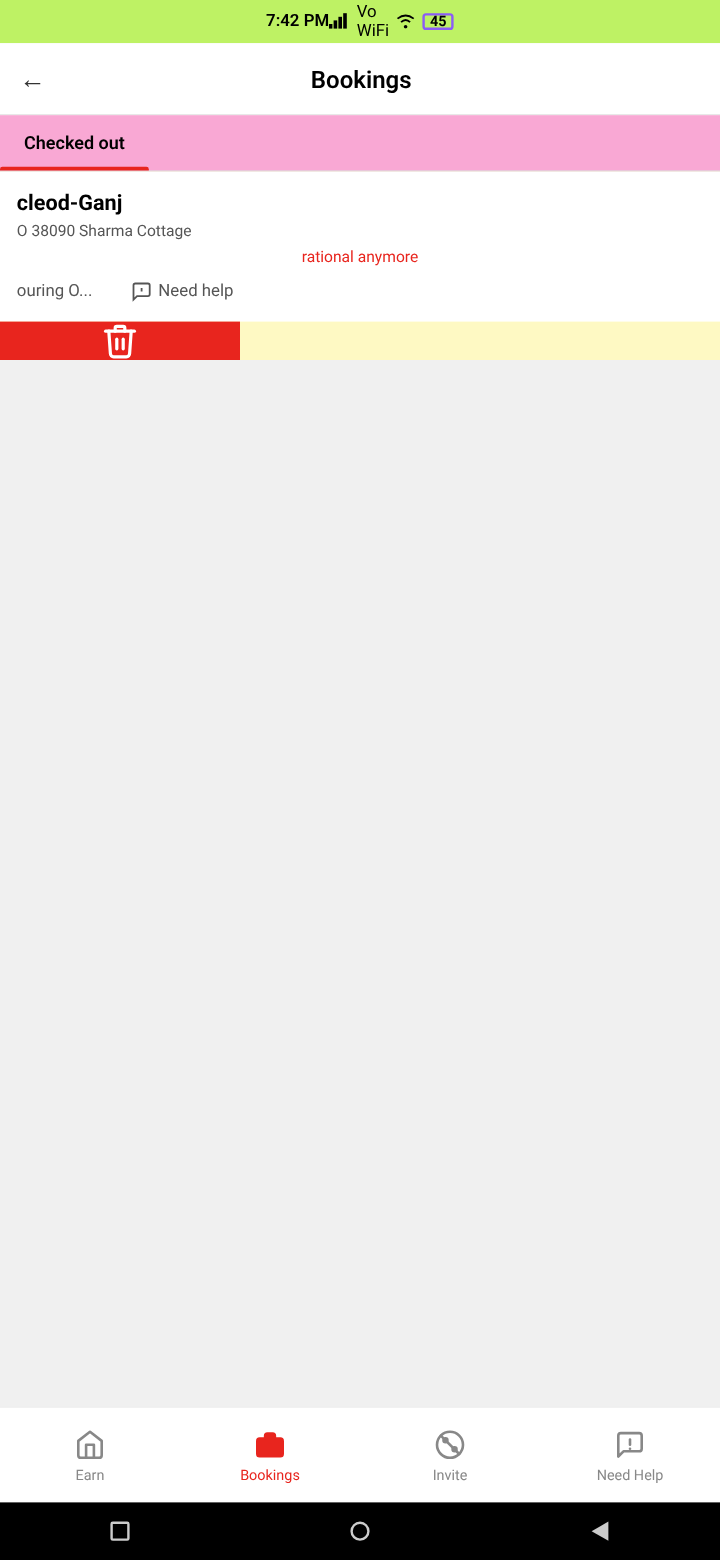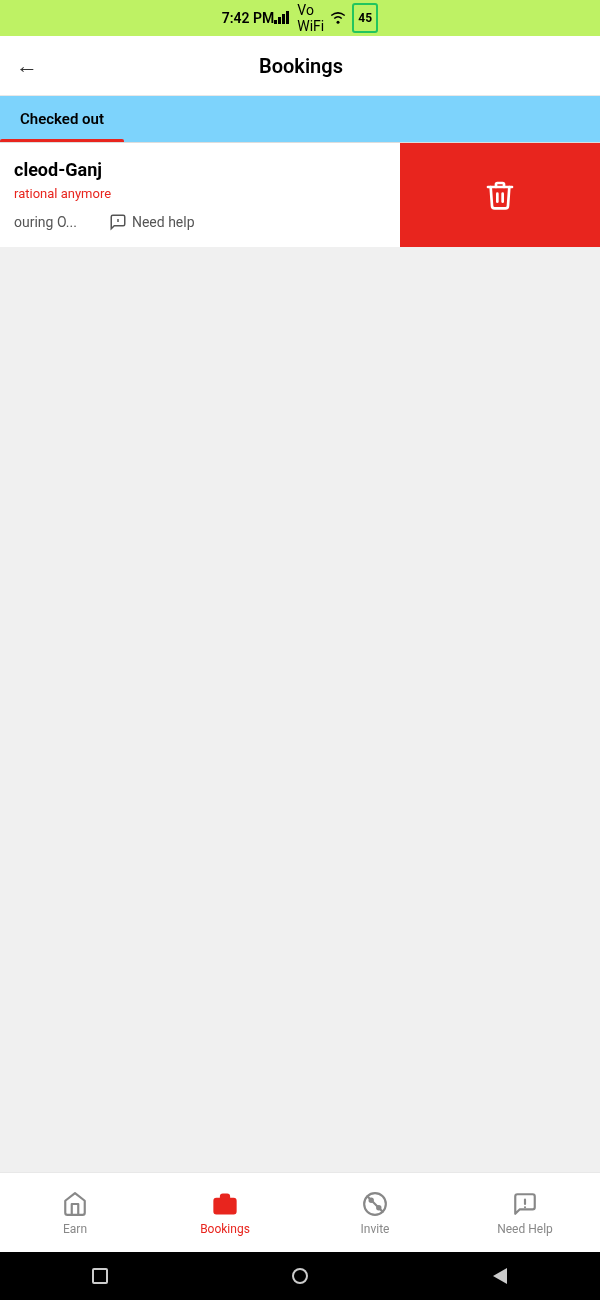--- a/index.html
+++ b/index.html
@@ -35,24 +35,24 @@
       gap: 5px;
     }
     .status-icons span {
       font-size: 12px;
       color: #000;
     }
     .battery-icon {
       display: inline-flex;
       align-items: center;
       justify-content: center;
-      border: 2px solid #22c55e;
+      border: 2px solid #8b5cf6;
       border-radius: 3px;
       width: 26px;
-      height: 30px;
+      height: 14px;
       position: relative;
       font-size: 9px;
       color: #f0a500;
       font-weight: bold;
     }
 
     
     .header {
       background: #fff;
       display: flex;
@@ -75,21 +75,21 @@
       font-size: 20px;
       font-weight: 600;
       color: #000;
       flex: 1;
       text-align: center;
       margin-right: 36px;
     }
 
     
     .tabs-bar {
-      background: #7dd3fc;
+      background: #f9a8d4;
       display: flex;
       flex-shrink: 0;
       border-bottom: 1px solid #ddd;
     }
     .tab-item {
       padding: 14px 20px;
       font-size: 15px;
       font-weight: 600;
       color: #333;
       cursor: pointer;
@@ -116,20 +116,21 @@
       overflow: hidden;
       position: relative;
     }
 
     
     .booking-card-row {
       display: flex;
       background: #fef9c3;
       position: relative;
       overflow: visible;
+      flex-direction: column;
     }
 
     .booking-card-main {
       flex: 1;
       padding: 16px 14px;
       background: #fff;
       min-width: 0;
     }
 
     .booking-location {
@@ -150,20 +151,21 @@
     .booking-id {
       font-size: 13px;
       color: #555;
       margin-bottom: 6px;
     }
 
     .booking-status {
       font-size: 13px;
       color: #e8251e;
       margin-bottom: 12px;
+      text-align: center;
     }
 
     .booking-actions {
       display: flex;
       align-items: center;
       gap: 32px;
     }
 
     .action-link {
       font-size: 14px;
@@ -315,20 +317,21 @@
   <div class="tab-item active">
     <span>Checked out</span>
   </div>
 </div>
 
 <div class="content-area">
 
   <div class="booking-card-row">
     <div class="booking-card-main">
       <div class="booking-location">cleod-Ganj</div>
+      <div class="booking-id">O 38090 Sharma Cottage</div>
       <div class="booking-status">rational anymore</div>
       <div class="booking-actions">
         <div class="action-link">
           <span>ouring O...</span>
         </div>
         <div class="action-link">
           <span class="action-link-icon">
             <svg width="18" height="18" viewBox="0 0 24 24" fill="none" stroke="#555" stroke-width="2">
               <path d="M21 15a2 2 0 0 1-2 2H7l-4 4V5a2 2 0 0 1 2-2h14a2 2 0 0 1 2 2z"></path>
               <line x1="12" y1="8" x2="12" y2="12"></line>

